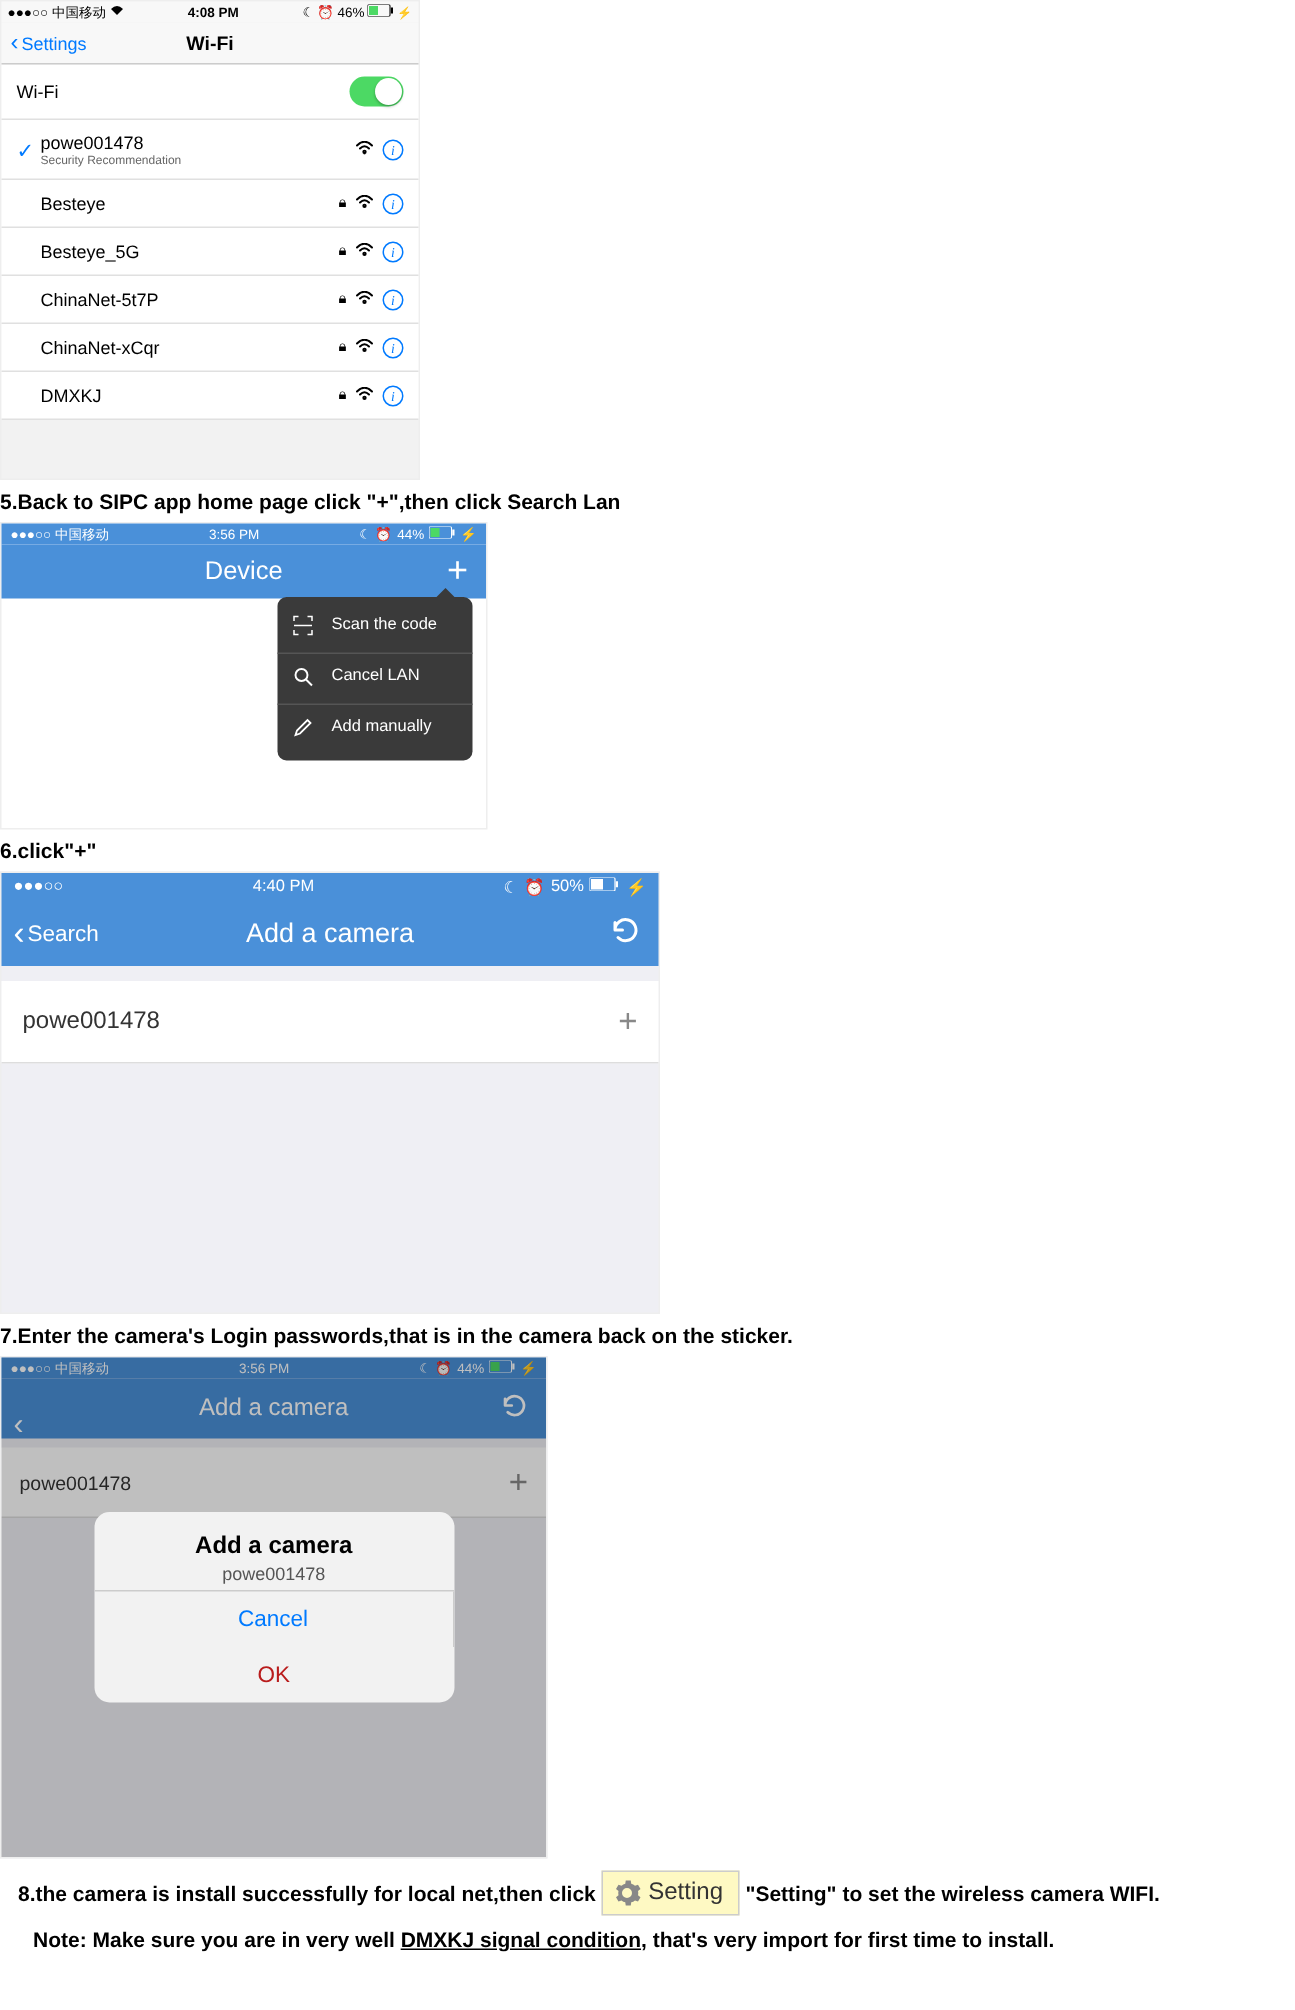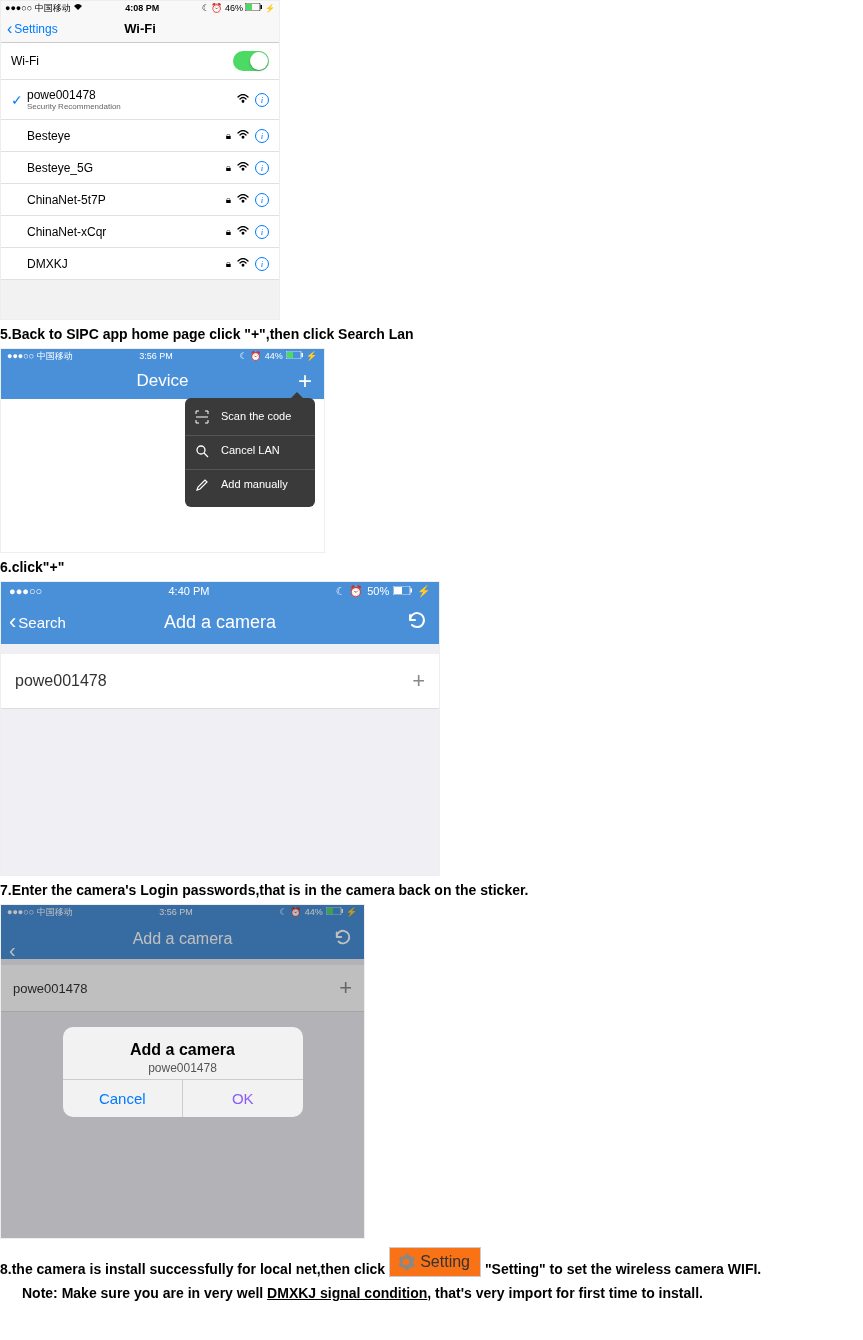--- a/index.html
+++ b/index.html
@@ -55,31 +55,31 @@
 .shot4 .nav2-title { font-size: 16px; }
 .shot4-back { position: absolute; left: 8px; color: #fff; font-size: 20px; top: 20px; }
 .shot4 .cam-row { margin-top: 6px; padding: 10px 12px; }
 .overlay { position: absolute; inset: 0; background: rgba(0,0,0,0.25); display: flex; align-items: center; justify-content: center; }
 .dialog { width: 240px; background: #f2f2f2; border-radius: 10px; overflow: hidden; }
 .dialog-head { text-align: center; padding: 14px 10px 4px; }
 .dialog-title { font-weight: 600; font-size: 16px; }
 .dialog-sub { font-size: 12px; color: #555; margin-top: 2px; }
 .dialog-input { margin: 10px 12px; border: 1px solid #ccc; background: #fff; padding: 6px; font-size: 11px; color: #aaa; }
 .dialog-input .cursor { display: inline-block; width: 1px; height: 12px; background: #007aff; margin-right: 2px; vertical-align: middle; }
-.dialog-btns { display: flex; border-top: 1px solid #ccc; }
+.dialog-btns { display: flex; border-top: 1px solid #ccc; flex-direction: column; }
 .dialog-btn { flex: 1; padding: 10px; text-align: center; font-size: 15px; }
 .dialog-btn.cancel { color: #007aff; border-right: 1px solid #ccc; }
-.dialog-btn.ok { color: #8b5cf6; }
-
-
-.setting-btn { display: inline-flex; align-items: center; vertical-align: middle; border: 1px solid #ccc; padding: 4px 10px 4px 6px; margin: 0 4px; background: #f97316; }
+.dialog-btn.ok { color: #b91c1c; }
+
+
+.setting-btn { display: inline-flex; align-items: center; vertical-align: middle; border: 1px solid #ccc; padding: 4px 10px 4px 6px; margin: 0 4px; background: #fef9c3; }
 .setting-btn svg { width: 20px; height: 20px; margin-right: 4px; }
 .setting-btn span { font-size: 16px; color: #333; }
 
-.step8 { display: flex; align-items: flex-end; flex-wrap: wrap; margin: 8px 0; }
+.step8 { display: flex; align-items: center; flex-wrap: wrap; margin: 8px 12px; }
 .note { margin: 6px 0 0 22px; font-weight: bold; }
 .note .underline { text-decoration: underline; }
 </style>
 </head>
 <body>
 
 <div class="shot1">
   <div class="status-bar">
     <div class="status-left">
       <span>●●●○○ 中国移动</span>

